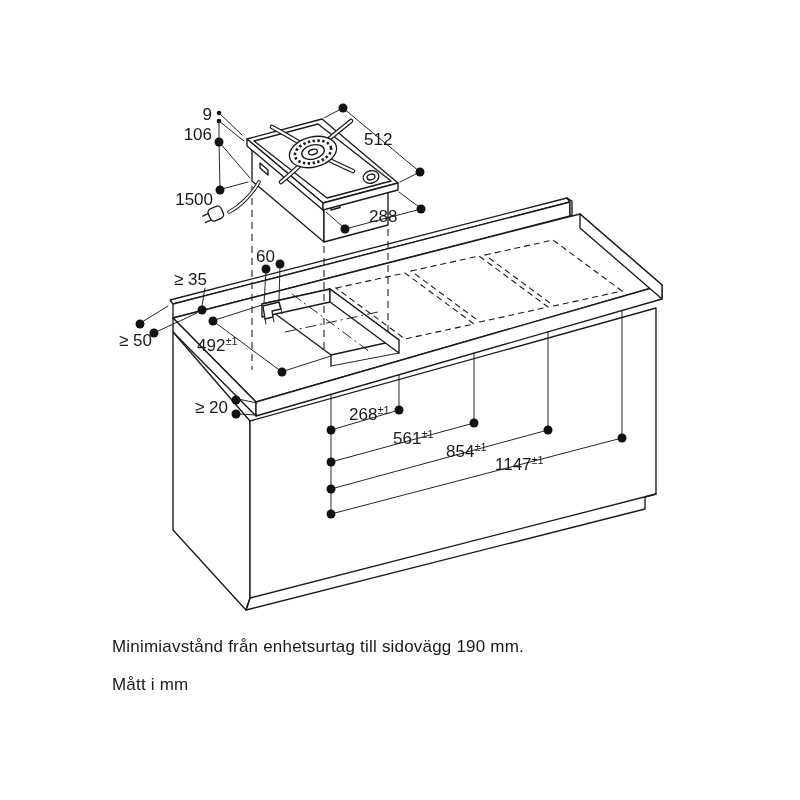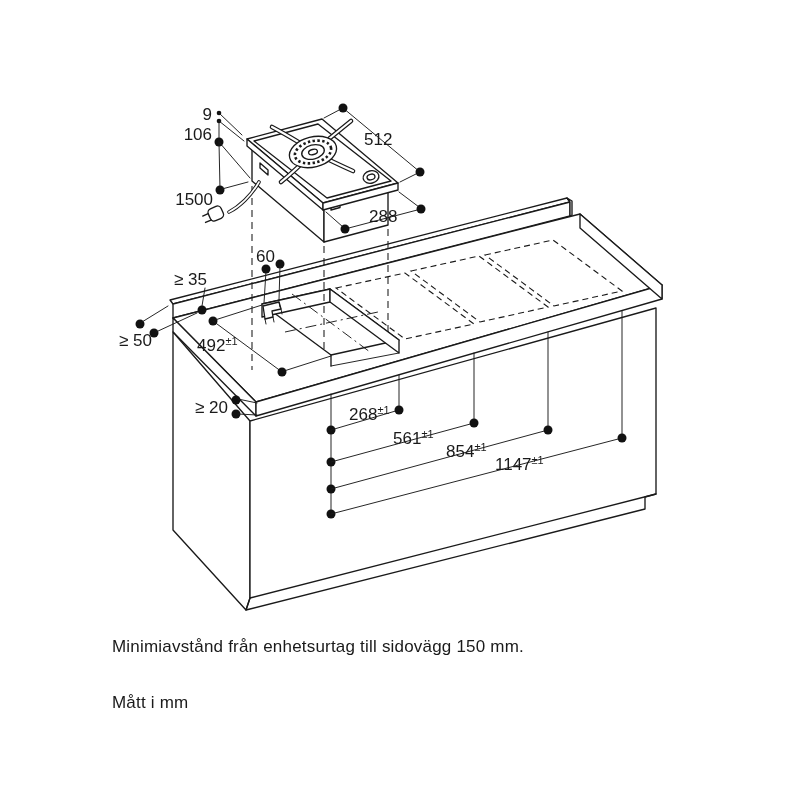--- a/index.html
+++ b/index.html
@@ -3,21 +3,21 @@
 <meta charset="utf-8">
 <style>
   html,body{margin:0;padding:0;background:#ffffff;}
   .stage{position:relative;width:800px;height:800px;background:#ffffff;overflow:hidden;
          font-family:"Liberation Sans", sans-serif;}
   svg{position:absolute;left:0;top:0;}
   svg text{font-family:"Liberation Sans", sans-serif;fill:#1a1a1a;}
   .dim-label{font-size:17px;}
   .caption{position:absolute;left:112px;color:#1a1a1a;font-size:17px;letter-spacing:.2px;}
   .caption.note{top:637px;}
-  .caption.units{top:675px;margin-top:18px;}
+  .caption.units{top:675px;}
   
   .ln  {stroke:#1a1a1a;stroke-width:1.35;fill:none;stroke-linejoin:round;stroke-linecap:round;}
   .lnf {stroke:#1a1a1a;stroke-width:1.35;fill:#ffffff;stroke-linejoin:round;}
   .thin{stroke:#1a1a1a;stroke-width:0.95;fill:none;stroke-linecap:round;}
   .dash{stroke:#1a1a1a;stroke-width:1.05;fill:none;stroke-dasharray:7 5;}
   .dashrect{stroke:#1a1a1a;stroke-width:1.1;fill:none;stroke-dasharray:6 4;}
   .dashdot{stroke:#1a1a1a;stroke-width:0.95;fill:none;stroke-dasharray:11 4 2 4;}
   .dot{fill:#111111;}
   .grate-outer{stroke:#1a1a1a;stroke-width:4.6;fill:none;stroke-linecap:round;}
   .grate-inner{stroke:#ffffff;stroke-width:2.2;fill:none;stroke-linecap:round;}
@@ -231,15 +231,15 @@
     <line class="thin" x1="331" y1="514" x2="622" y2="438"></line>
         <circle class="dot" cx="622" cy="438" r="4.5"></circle>
 
     <text class="dim-label" x="349" y="420"><tspan>268</tspan><tspan dy="-6" font-size="11">±1</tspan></text>
     <text class="dim-label" x="393" y="444"><tspan>561</tspan><tspan dy="-6" font-size="11">±1</tspan></text>
     <text class="dim-label" x="446" y="457"><tspan>854</tspan><tspan dy="-6" font-size="11">±1</tspan></text>
     <text class="dim-label" x="495" y="470"><tspan>1147</tspan><tspan dy="-6" font-size="11">±1</tspan></text>
   </g>
 </svg>
 
-<div class="caption note">Minimiavstånd från enhetsurtag till sidovägg 150 mm.</div>
+<div class="caption note">Minimiavstånd från enhetsurtag till sidovägg 190 mm.</div>
 <div class="caption units">Mått i mm</div>
 </div>
 
 </body></html>

